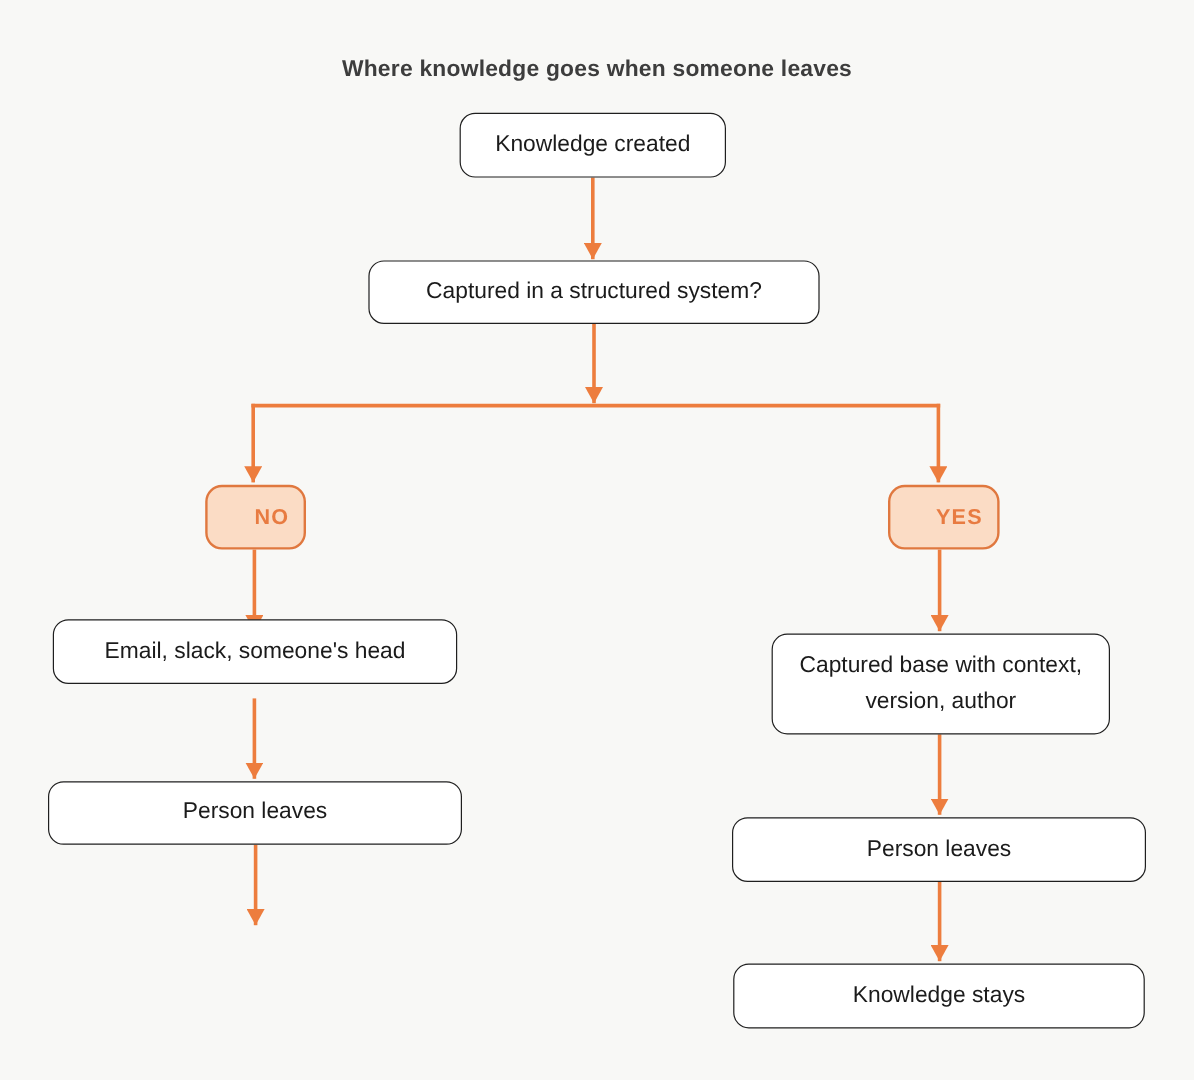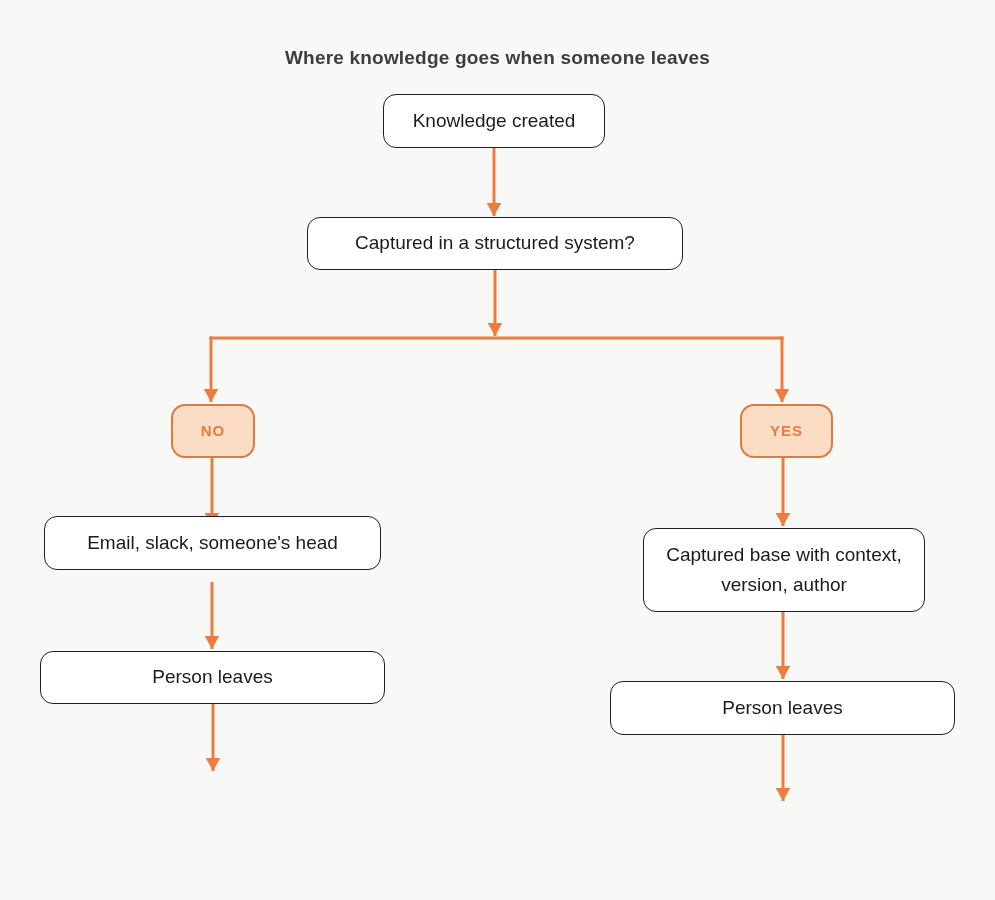--- a/index.html
+++ b/index.html
@@ -60,21 +60,22 @@
     line-height: 1.6;
     padding: 0 12px;
   }
   .node.accent {
     background: var(--accent-fill);
     border: 2px solid var(--accent-border);
     border-radius: 14px;
     color: var(--accent-text);
     font-weight: bold;
     letter-spacing: 1px;
-    font-size: 15px;
+    font-size: 18px;
+    justify-content: flex-end;
   }
   
   .n-knowledge-created   { left: 383px; top:  94px; width: 222px; height: 54px; }
   .n-captured-question   { left: 307px; top: 217px; width: 376px; height: 53px; }
   .n-no                  { left: 171px; top: 404px; width:  84px; height: 54px; }
   .n-yes                 { left: 740px; top: 404px; width:  93px; height: 54px; }
   .n-email-slack         { left:  44px; top: 516px; width: 337px; height: 54px; }
   .n-person-leaves-left  { left:  40px; top: 651px; width: 345px; height: 53px; }
   .n-knowledge-gap       { left:  41px; top: 773px; width: 344px; height: 54px; }
   .n-knowledge-base      { left: 643px; top: 528px; width: 282px; height: 84px; padding: 0 18px; }
@@ -133,14 +134,17 @@
 
 
   <div class="node n-knowledge-base">
     <span>Captured base with context, version, author</span>
   </div>
 
   <div class="node n-person-leaves-right">
     <span>Person leaves</span>
   </div>
 
+  <div class="node n-knowledge-stays">
+    <span>Knowledge stays</span>
+  </div>
 
 </div>
 
 </body></html>

